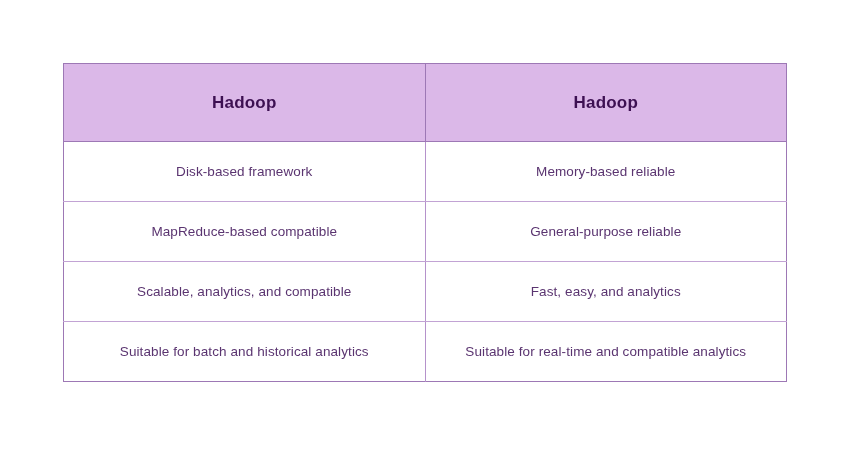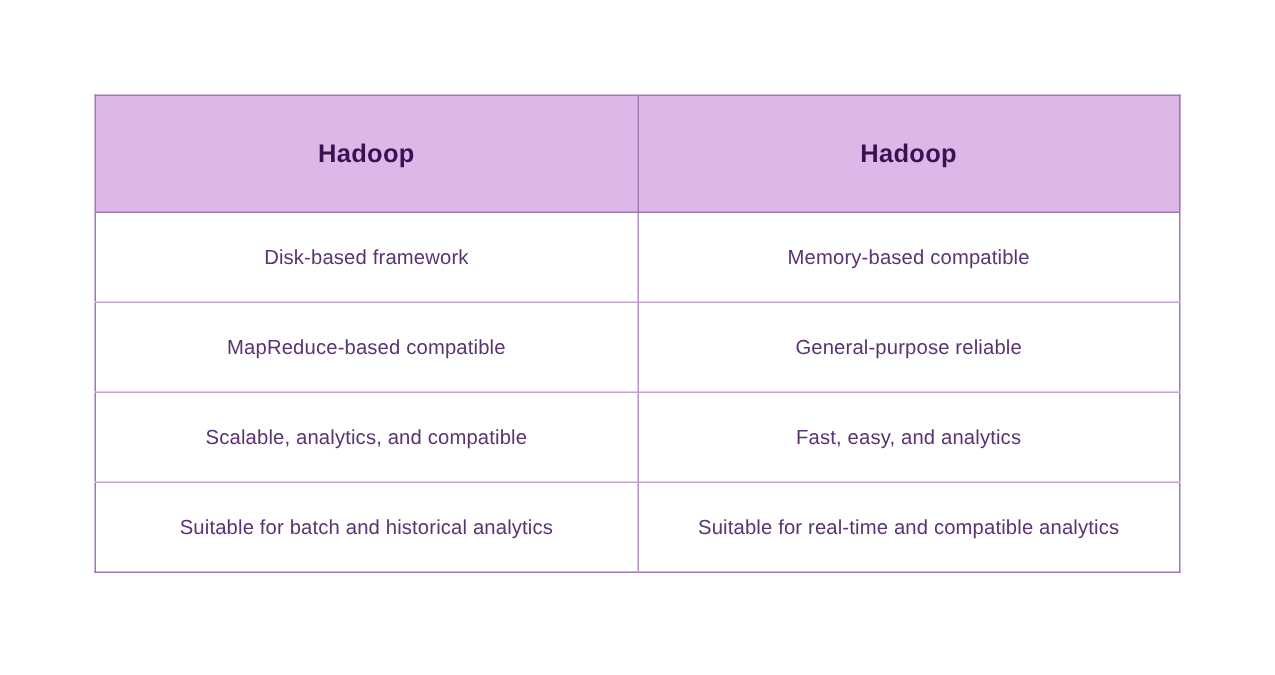--- a/index.html
+++ b/index.html
@@ -86,21 +86,21 @@
     <table class="comparison-table">
       <thead>
         <tr>
           <th>Hadoop</th>
           <th>Hadoop</th>
         </tr>
       </thead>
       <tbody>
         <tr>
           <td>Disk-based framework</td>
-          <td>Memory-based compatible</td>
+          <td>Memory-based reliable</td>
         </tr>
         <tr>
           <td>MapReduce-based compatible</td>
           <td>General-purpose reliable</td>
         </tr>
         <tr>
           <td>Scalable, analytics, and compatible</td>
           <td>Fast, easy, and analytics</td>
         </tr>
         <tr>

